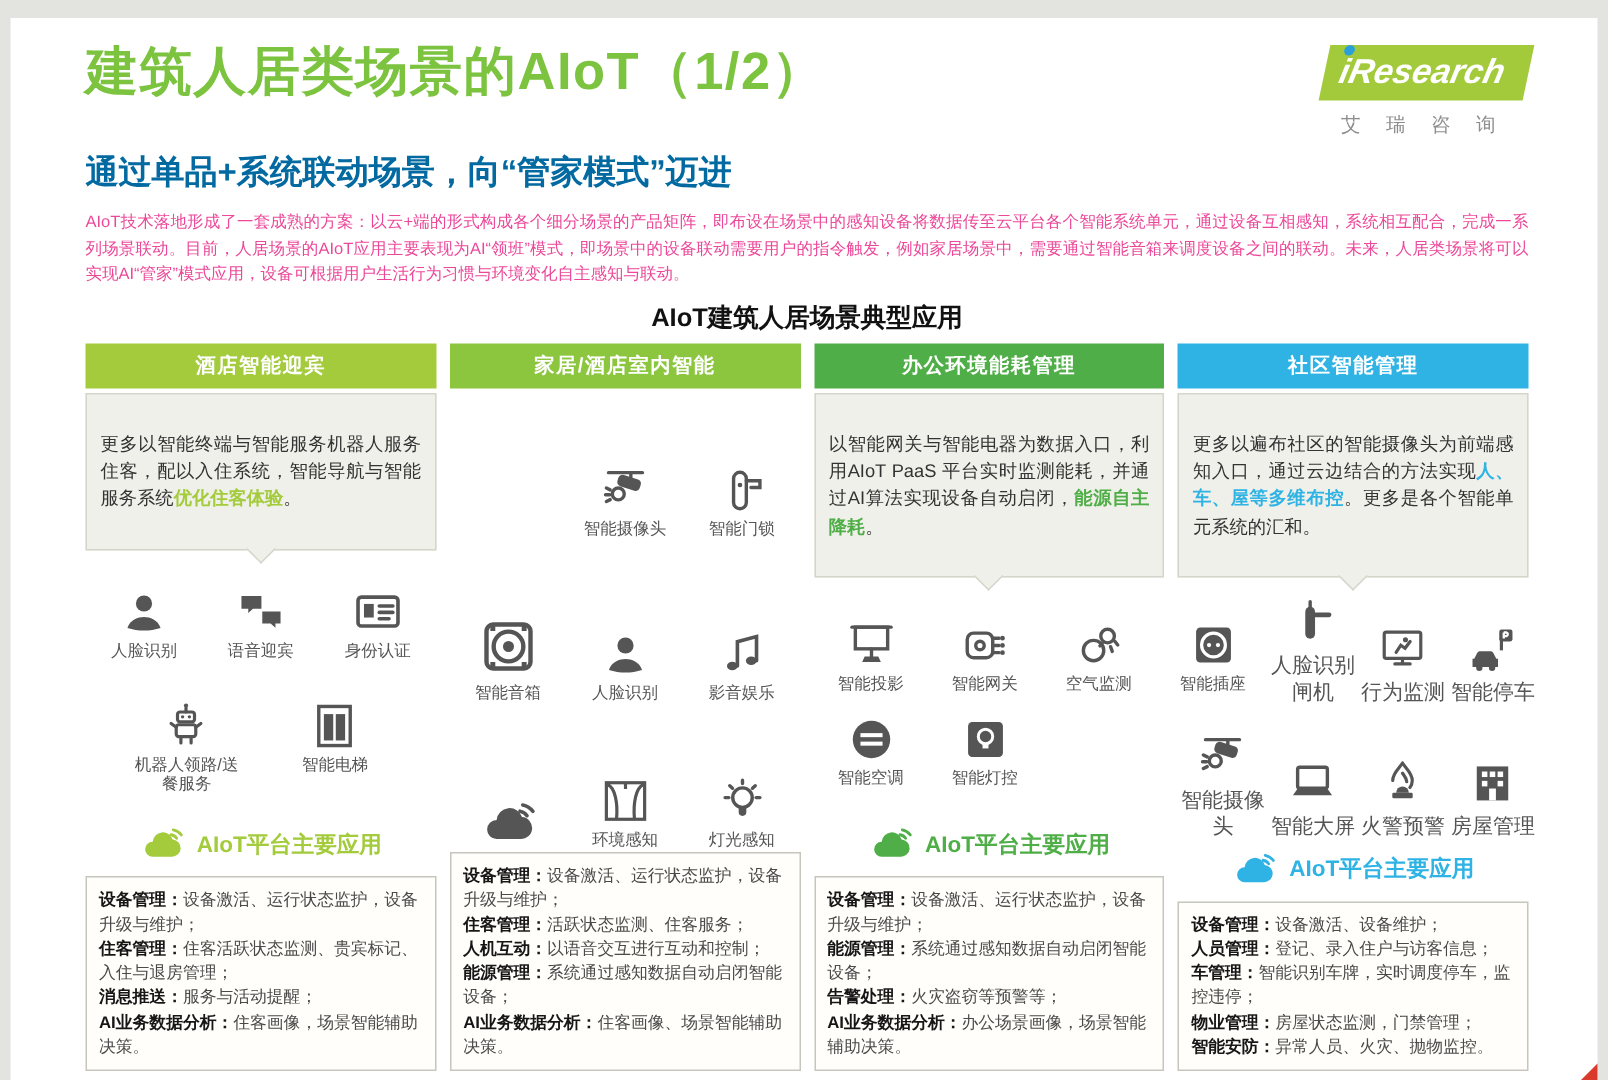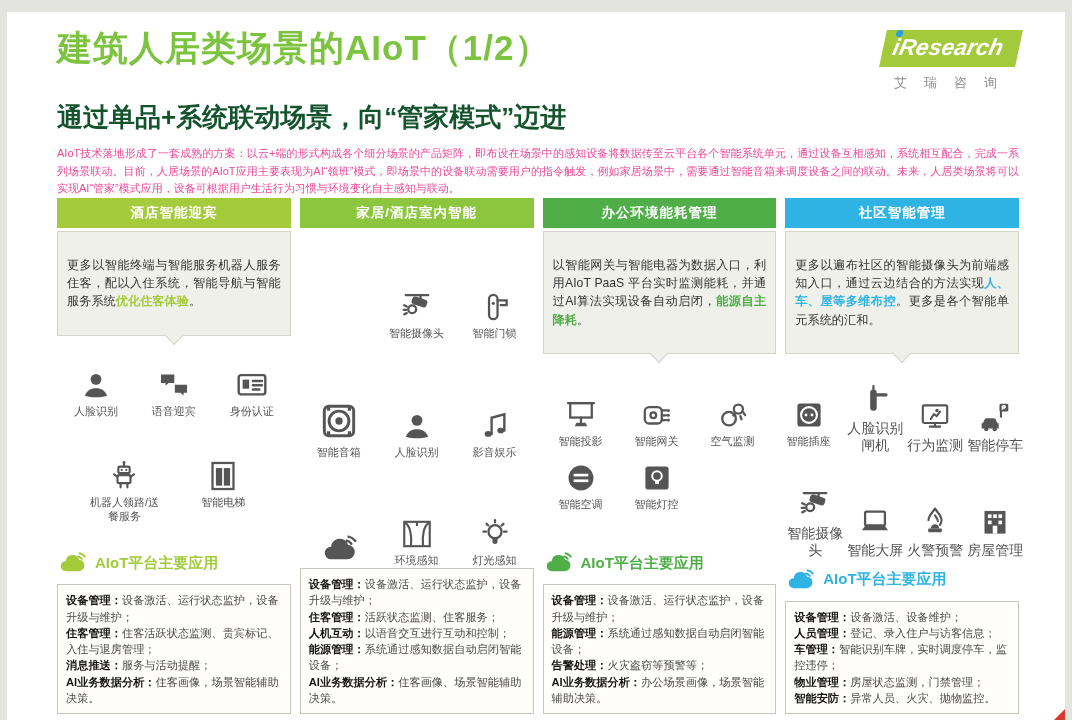--- a/index.html
+++ b/index.html
@@ -9,21 +9,21 @@
         box-sizing:border-box;padding:16px 46px 10px 50px;display:flex;flex-direction:column;}
   
   .top{display:flex;justify-content:space-between;align-items:flex-start;}
   .title{font-size:35px;font-weight:bold;color:#7cc33f;letter-spacing:1px;line-height:1.15;}
   .logo{text-align:center;margin-top:2px;}
   .logo-badge{display:inline-block;background:#a2ca3b;color:#fff;font-weight:bold;font-style:italic;
               font-size:23px;padding:4px 16px 6px 10px;transform:skewX(-12deg);}
   .logo-i{position:relative;display:inline-block;}
   .logo-i::after{content:"";position:absolute;top:-4px;left:0;width:7px;height:7px;border-radius:50%;background:#2d9fd8;}
   .logo-cn{margin-top:7px;font-size:13px;color:#8d8d8d;letter-spacing:17px;padding-left:6px;}
-  .subtitle{font-size:26px;font-weight:bold;color:#14532d;margin-top:8px;}
+  .subtitle{font-size:22px;font-weight:bold;color:#0369a1;margin-top:8px;}
   .intro{font-size:11px;color:#ec4899;line-height:1.6;text-align:justify;margin-top:10px;}
   .section-title{text-align:center;font-size:17px;font-weight:bold;color:#111;margin:7px 0 6px;}
   
   .cols{flex:1;display:grid;grid-template-columns:repeat(4,1fr);gap:9px;min-height:0;}
   .col{display:flex;flex-direction:column;min-width:0;}
   .col-header{background:var(--accent);color:#fff;font-weight:bold;font-size:13.5px;
               text-align:center;padding:6px 2px;letter-spacing:1px;}
   .desc{position:relative;background:#f0f0ea;border:1px solid #d5d5cc;margin-top:3px;
         padding:24px 9px;font-size:12.2px;line-height:1.5;color:#333;text-align:justify;
         box-sizing:border-box;min-height:104px;}
@@ -36,21 +36,21 @@
              font-size:11px;color:#555;text-align:center;line-height:1.25;margin:0 auto;}
   .ic svg{width:34px;height:34px;display:block;}
   .ic.big svg{width:44px;height:44px;}
   .icons-1{display:flex;flex-direction:column;justify-content:space-around;}
   .icon-row{display:flex;justify-content:space-around;}
   .icon-row.row-2{padding:0 18px;}
   .icons-2{display:grid;grid-template-columns:repeat(3,1fr);row-gap:8px;align-items:end;}
   .icons-3{display:grid;grid-template-columns:repeat(4,1fr);row-gap:12px;align-content:center;}
   .icons-4{display:grid;grid-template-columns:repeat(4,1fr);row-gap:12px;align-items:end;margin-top:8px;}
   .icons-4 .icon-item{width:60px;font-size:14px;}
-  .platform{display:flex;align-items:center;justify-content:flex-start;gap:8px;padding:5px 0 6px;}
+  .platform{display:flex;align-items:center;justify-content:center;gap:8px;padding:5px 0 6px;}
   .platform .ic svg{width:30px;height:30px;color:var(--accent);}
   .cloud-cell svg{width:38px;height:38px;}
   .platform-label{font-size:15px;font-weight:bold;color:var(--accent);}
   .apps{margin-top:auto;border:1px solid #c6c6bd;background:#fffefa;padding:7px 8px;
         font-size:11.2px;line-height:1.45;color:#4a4a4a;box-sizing:border-box;}
   .app-label{color:#161616;font-weight:bold;}
   .corner{position:absolute;right:0;bottom:0;width:0;height:0;
           border-left:15px solid transparent;border-bottom:15px solid #d93a2b;}
 </style>
 </head>
@@ -61,20 +61,21 @@
   <div class="top">
     <div class="title">建筑人居类场景的AIoT（1/2）</div>
     <div class="logo">
       <div class="logo-badge"><span class="logo-i">i</span><span>Research</span></div>
       <div class="logo-cn">艾瑞咨询</div>
     </div>
   </div>
 
   <div class="subtitle">通过单品+系统联动场景，向“管家模式”迈进</div>
   <div class="intro">AIoT技术落地形成了一套成熟的方案：以云+端的形式构成各个细分场景的产品矩阵，即布设在场景中的感知设备将数据传至云平台各个智能系统单元，通过设备互相感知，系统相互配合，完成一系列场景联动。目前，人居场景的AIoT应用主要表现为AI“领班”模式，即场景中的设备联动需要用户的指令触发，例如家居场景中，需要通过智能音箱来调度设备之间的联动。未来，人居类场景将可以实现AI“管家”模式应用，设备可根据用户生活行为习惯与环境变化自主感知与联动。</div>
+  <div class="section-title">AIoT建筑人居场景典型应用</div>
 
   <div class="cols">
 
     <section class="col" style="--accent: #a3cb3c;">
       <div class="col-header">酒店智能迎宾</div>
       <div class="desc"><span>更多以智能终端与智能服务机器人服务住客，配以入住系统，智能导航与智能服务系统</span><span class="hl">优化住客体验</span><span>。</span></div>
       <div class="icons icons-1">
         <div class="icon-row">
           <div class="icon-item">
             <span class="ic">

